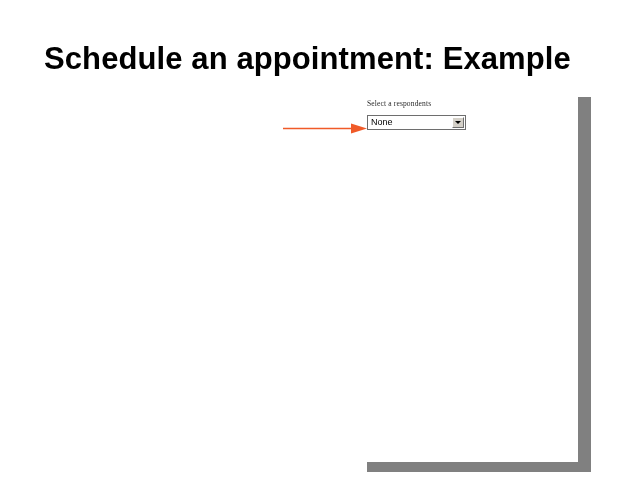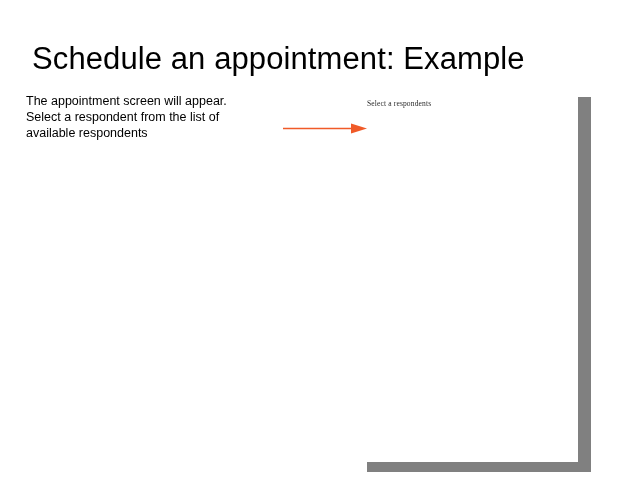--- a/index.html
+++ b/index.html
@@ -18,26 +18,26 @@
   #slide {
     position: relative;
     width: 640px;
     height: 480px;
     background: #ffffff;
   }
 
   
   .slide-title {
     position: absolute;
-    left: 32px;
+    left: 44px;
     top: 40px;
     width: 580px;
     font-family: "Liberation Sans", sans-serif;
     font-size: 31px;
-    font-weight: 400;
+    font-weight: 700;
     color: #000000;
     letter-spacing: 0.1px;
     white-space: nowrap;
     line-height: 38px;
   }
 
   
   .body-text {
     position: absolute;
     left: 26px;
@@ -146,30 +146,35 @@
     height: 13px;
   }
 </style>
 </head>
 <body>
 
 <div id="slide">
 
   <div class="slide-title">Schedule an appointment: Example</div>
 
-  <div class="body-text">The appointment screen will appear. Select a respondent from the list of available respondents</div>
 
   <div class="shot-shadow-v"></div>
   <div class="shot-shadow-h"></div>
 
   <div class="shot-panel">
   </div>
 
   <div class="field-group">
     <div class="field-label">Select a respondents</div>
+    <div class="combo">
+      <span class="combo-value">None</span>
+      <span class="combo-button">
+        <span class="combo-arrow"></span>
+      </span>
+    </div>
   </div>
 
   <div class="pointer-arrow">
     <svg width="84" height="13" viewBox="0 0 84 13" xmlns="http://www.w3.org/2000/svg">
       <line x1="0" y1="6.5" x2="70" y2="6.5" stroke="#F05A28" stroke-width="1.6"></line>
       <polygon points="68,1.5 84,6.5 68,11.5" fill="#F05A28"></polygon>
     </svg>
   </div>
 
 </div>

